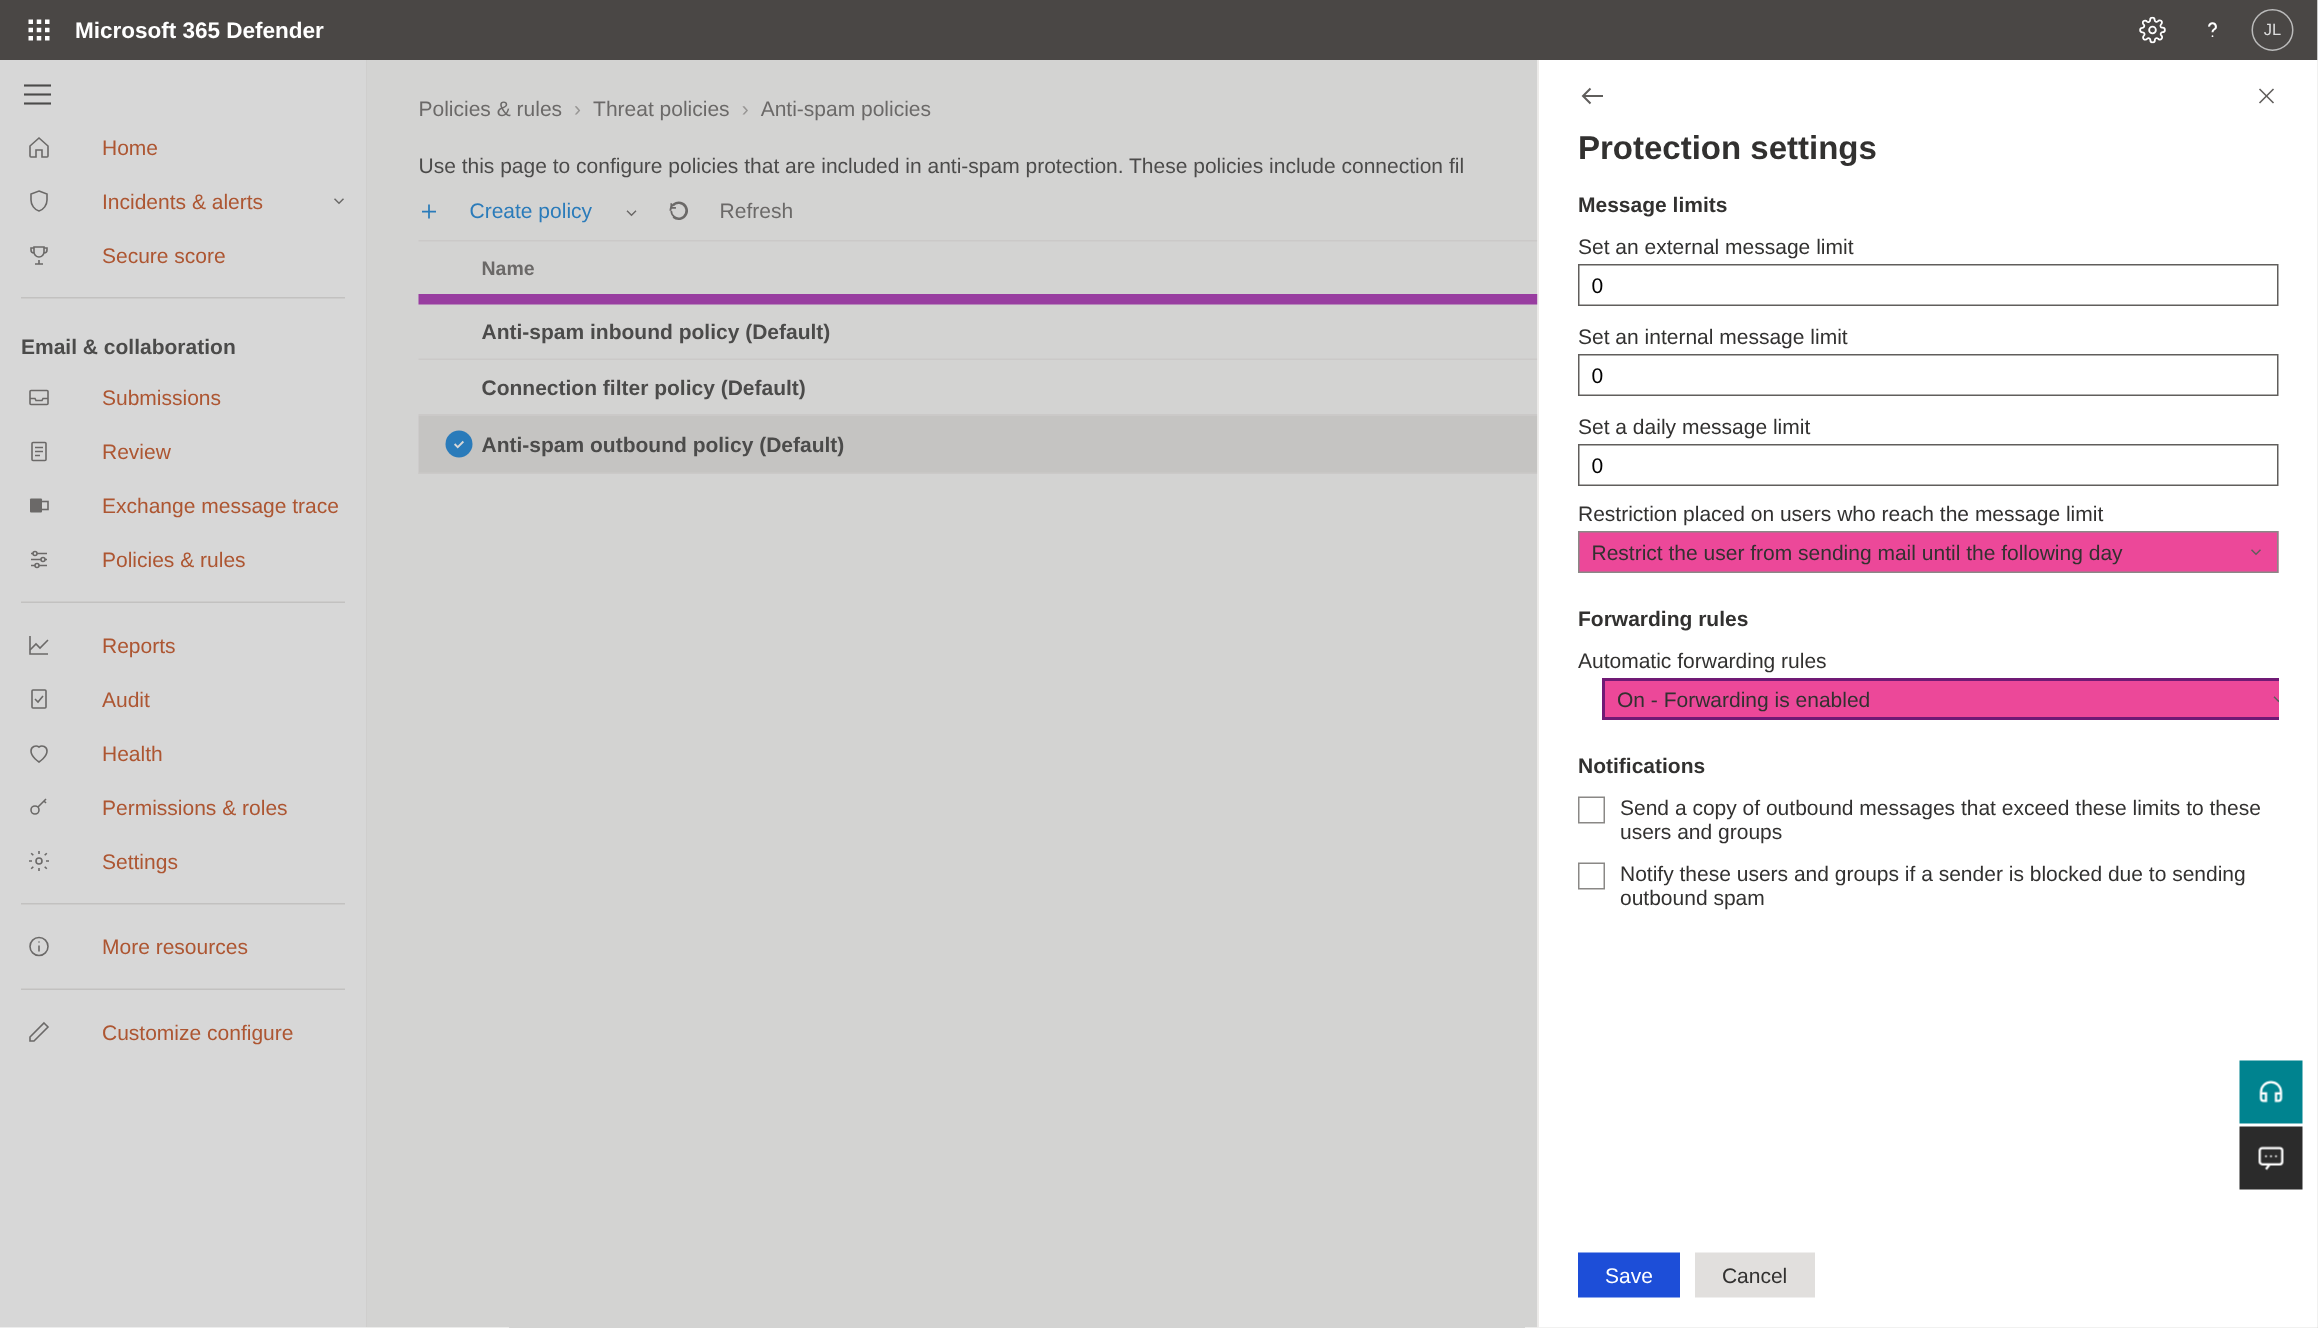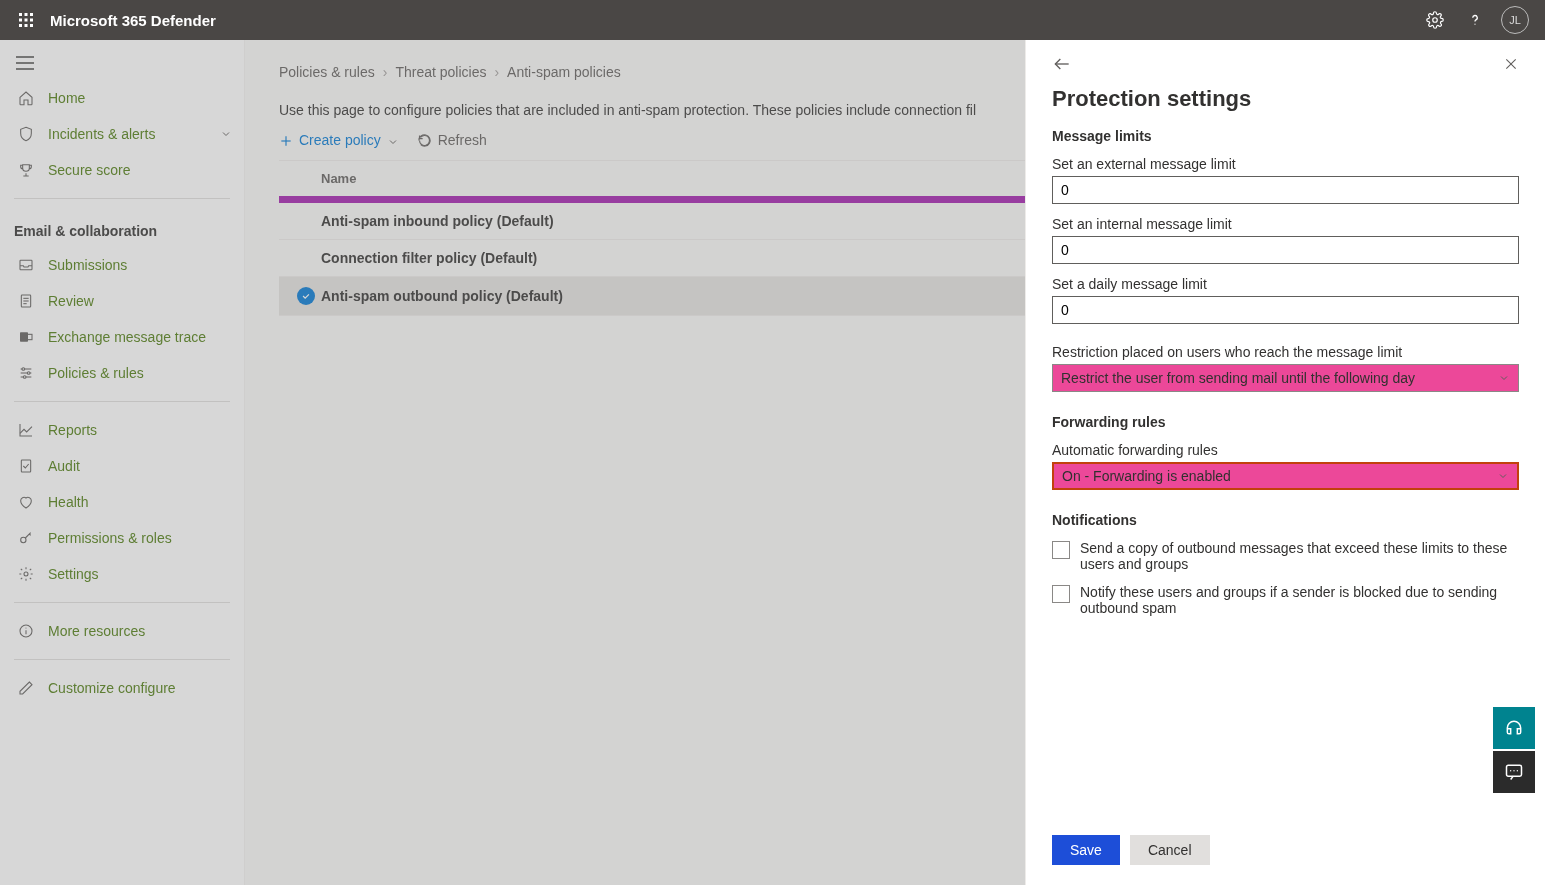--- a/index.html
+++ b/index.html
@@ -12,34 +12,34 @@
   .header .spacer { flex: 1; }
   .header .hicon { width: 40px; height: 40px; display: flex; align-items: center; justify-content: center; cursor: pointer; }
   .header .avatar { width: 28px; height: 28px; border-radius: 50%; border: 1px solid #bbb; display: flex; align-items: center; justify-content: center; font-size: 11px; color: #ddd; }
 
   
   .shell { display: flex; height: 845px; position: relative; }
 
   
   .sidebar { width: 245px; background: #fff; padding-top: 10px; border-right: 1px solid #f3f2f1; }
   .sidebar .hamburger { padding: 6px 16px 10px 16px; cursor: pointer; }
-  .sidebar .nav-item { display: flex; align-items: center; padding: 8px 12px 8px 16px; cursor: pointer; color: #4d7c0f; }
+  .sidebar .nav-item { display: flex; align-items: center; padding: 8px 12px 8px 16px; cursor: pointer; color: #c2410c; gap: 20px; }
   .sidebar .nav-item .nicon { width: 20px; height: 20px; margin-right: 12px; display: flex; align-items: center; justify-content: center; color: #605e5c; }
   .sidebar .nav-item .chev { margin-left: auto; color: #605e5c; }
   .sidebar .section { font-weight: 600; padding: 14px 14px 8px 14px; }
   .sidebar .divider { height: 1px; background: #e1dfdd; margin: 10px 14px; }
 
   
   .content { flex: 1; background: #faf9f8; padding: 18px 34px; }
   .breadcrumbs { display: flex; align-items: center; gap: 8px; font-size: 14px; margin-top: 6px; }
   .breadcrumbs .crumb { color: #605e5c; cursor: pointer; }
   .breadcrumbs .sep { color: #a19f9d; }
   .desc { margin-top: 22px; color: #323130; }
   .toolbar { display: flex; align-items: center; gap: 18px; margin-top: 14px; color: #323130; }
-  .toolbar .tbtn { display: flex; align-items: flex-end; gap: 6px; cursor: pointer; color: #605e5c; }
+  .toolbar .tbtn { display: flex; align-items: flex-end; gap: 20px; cursor: pointer; color: #605e5c; }
   .toolbar .tbtn.primary { color: #0078d4; }
   .table { margin-top: 12px; }
   .table .thead { display: flex; padding: 10px 42px; background: #faf9f8; color: #605e5c; font-weight: 600; font-size: 13px; border-bottom: 7px solid #a21caf; border-top: 1px solid #edebe9;}
   .table .thead .col-name { flex: 1; }
   .table .thead .col-status { width: 160px; }
   .table .row { display: flex; align-items: center; padding: 10px 12px 10px 12px; border-bottom: 1px solid #edebe9; cursor: pointer; }
   .table .row .sel { width: 30px; display: flex; justify-content: center; }
   .table .row .rname { flex: 1; font-weight: 600; }
   .table .row .rstatus { width: 160px; display: flex; align-items: center; gap: 6px; color: #605e5c; font-size: 13px; }
   .table .row .dot { width: 8px; height: 8px; border-radius: 50%; background: #107C10; }
@@ -50,21 +50,21 @@
   .dim { position: absolute; left: 0; top: 0; right: 0; bottom: 0; background: rgba(130,130,130,0.32); }
 
   
   .panel { position: absolute; right: 0; top: 0; bottom: 0; width: 520px; background: #fff; border-left: 1px solid #edebe9; display: flex; flex-direction: column; padding: 14px 26px 0 26px; justify-content: center; }
   .panel .panel-top { display: flex; align-items: center; justify-content: space-between; margin-bottom: 6px; }
   .panel h2 { font-size: 22px; font-weight: 600; margin: 6px 0 14px 0; }
   .panel .group-title { font-weight: 600; margin-top: 16px; margin-bottom: 6px; }
   .panel .field-label { font-size: 14px; margin-top: 12px; margin-bottom: 4px; }
   .panel input.text { width: 100%; height: 28px; border: 1px solid #605e5c; padding: 0 8px; font-family: inherit; font-size: 14px; }
   .panel .select { width: 100%; height: 28px; border: 1px solid #8a8886; padding: 0 8px; display: flex; align-items: center; justify-content: space-between; cursor: pointer; background:#ec4899;}
-  .panel .select.highlight { border: 2px solid #c2410c; }
+  .panel .select.highlight { border: 2px solid #701a75; margin-left: 16px; }
   .panel .checkbox-row { display: flex; align-items: flex-start; gap: 10px; margin-top: 12px; }
   .panel .checkbox { width: 18px; height: 18px; border: 1px solid #8a8886; flex: 0 0 18px; margin-top: 1px; cursor:pointer;}
   .panel .panel-body { flex: 1; overflow: auto; }
   .panel .panel-footer { padding: 16px 0 20px 0; display: flex; gap: 10px; }
   .panel .btn { height: 30px; padding: 0 18px; border: none; cursor: pointer; font-family: inherit; font-size: 14px; }
   .panel .btn.primary { background: #1d4ed8; color: #fff; }
   .panel .btn.secondary { background: #e1dfdd; color: #323130; }
 
   
   .fab-stack { position: absolute; right: 10px; bottom: 92px; display: flex; flex-direction: column; gap: 2px; }
@@ -371,21 +371,21 @@
 
       <div class="field-label">Set an external message limit</div>
       <input class="text" value="0" style="">
 
       <div class="field-label">Set an internal message limit</div>
       <input class="text" value="0" style="">
 
       <div class="field-label">Set a daily message limit</div>
       <input class="text" value="0" style="">
 
-      <div class="field-label" style="margin-top:20px;">Restriction placed on users who reach the message limit</div>
+      <div class="field-label" style="margin-top:10px;">Restriction placed on users who reach the message limit</div>
       <div class="select">
         <span>Restrict the user from sending mail until the following day</span>
         <svg width="12" height="12" viewBox="0 0 24 24" fill="none" stroke="#605e5c" stroke-width="2">
             <polyline points="6 9 12 15 18 9"></polyline>
           </svg>
       </div>
 
       <div class="group-title" style="margin-top:22px;">Forwarding rules</div>
       <div class="field-label">Automatic forwarding rules</div>
       <div class="select highlight">

